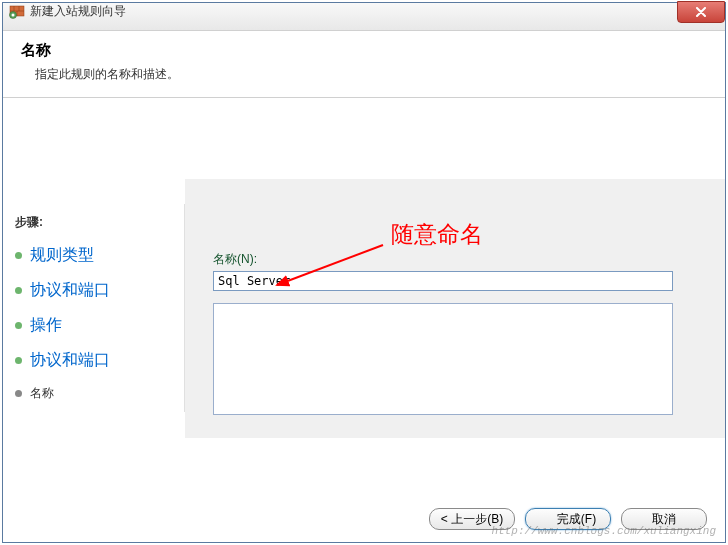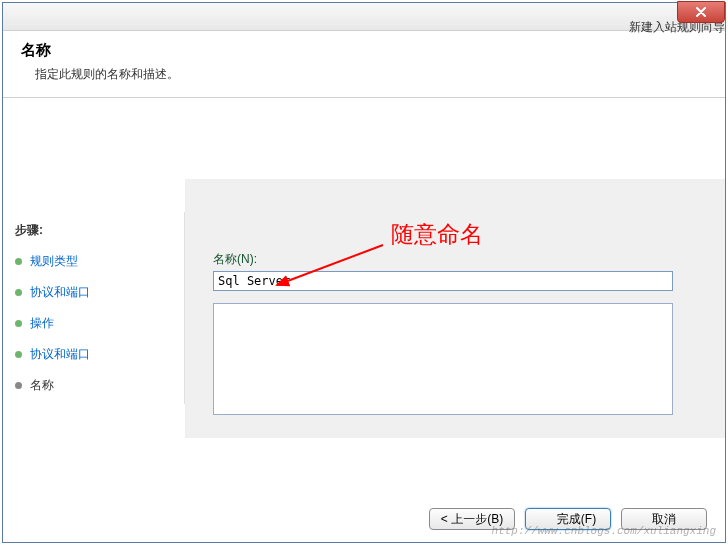--- a/index.html
+++ b/index.html
@@ -18,24 +18,23 @@
       border: 1px solid #5a7aa0;
       background: #fff;
       position: relative;
       margin: 2px;
     }
     .titlebar {
       height: 28px;
       background: linear-gradient(to bottom, #f8f8f8, #e8e8e8);
       border-bottom: 1px solid #d0d0d0;
       display: flex;
-      align-items: flex-end;
+      align-items: flex-start;
       padding-left: 6px;
       position: relative;
-      flex-direction: column;
     }
     .titlebar-icon {
       width: 16px;
       height: 16px;
       margin-right: 5px;
     }
     .titlebar-text {
       font-size: 12px;
       color: #333;
     }
@@ -99,21 +98,21 @@
     .step-bullet {
       width: 7px;
       height: 7px;
       border-radius: 50%;
       margin-right: 8px;
     }
     .bullet-done { background: #6db56d; }
     .bullet-current { background: #888; }
     .step-link {
       color: #0066cc;
-      font-size: 12px;
+      font-size: 16px;
     }
     .step-current-text { color: #333; }
     .main-panel {
       flex: 1;
       background: #f0f0f0;
       padding: 72px 28px 20px 28px;
       position: relative;
     }
     .form-label {
       font-size: 12px;
@@ -162,21 +161,21 @@
       bottom: 12px;
       right: 18px;
       display: flex;
       gap: 10px;
     }
     .btn {
       min-width: 86px;
       height: 22px;
       background: linear-gradient(to bottom, #fdfdfd, #e8e8e8);
       border: 1px solid #8a8a8a;
-      border-radius: 4px;
+      border-radius: 10px;
       font-size: 12px;
       font-family: "SimSun", sans-serif;
       cursor: pointer;
       padding: 0 10px;
     }
     .btn-default {
       border: 1px solid #3c7fb1;
       box-shadow: 0 0 2px #6aa8d8;
       padding-left: 27px;
     }

